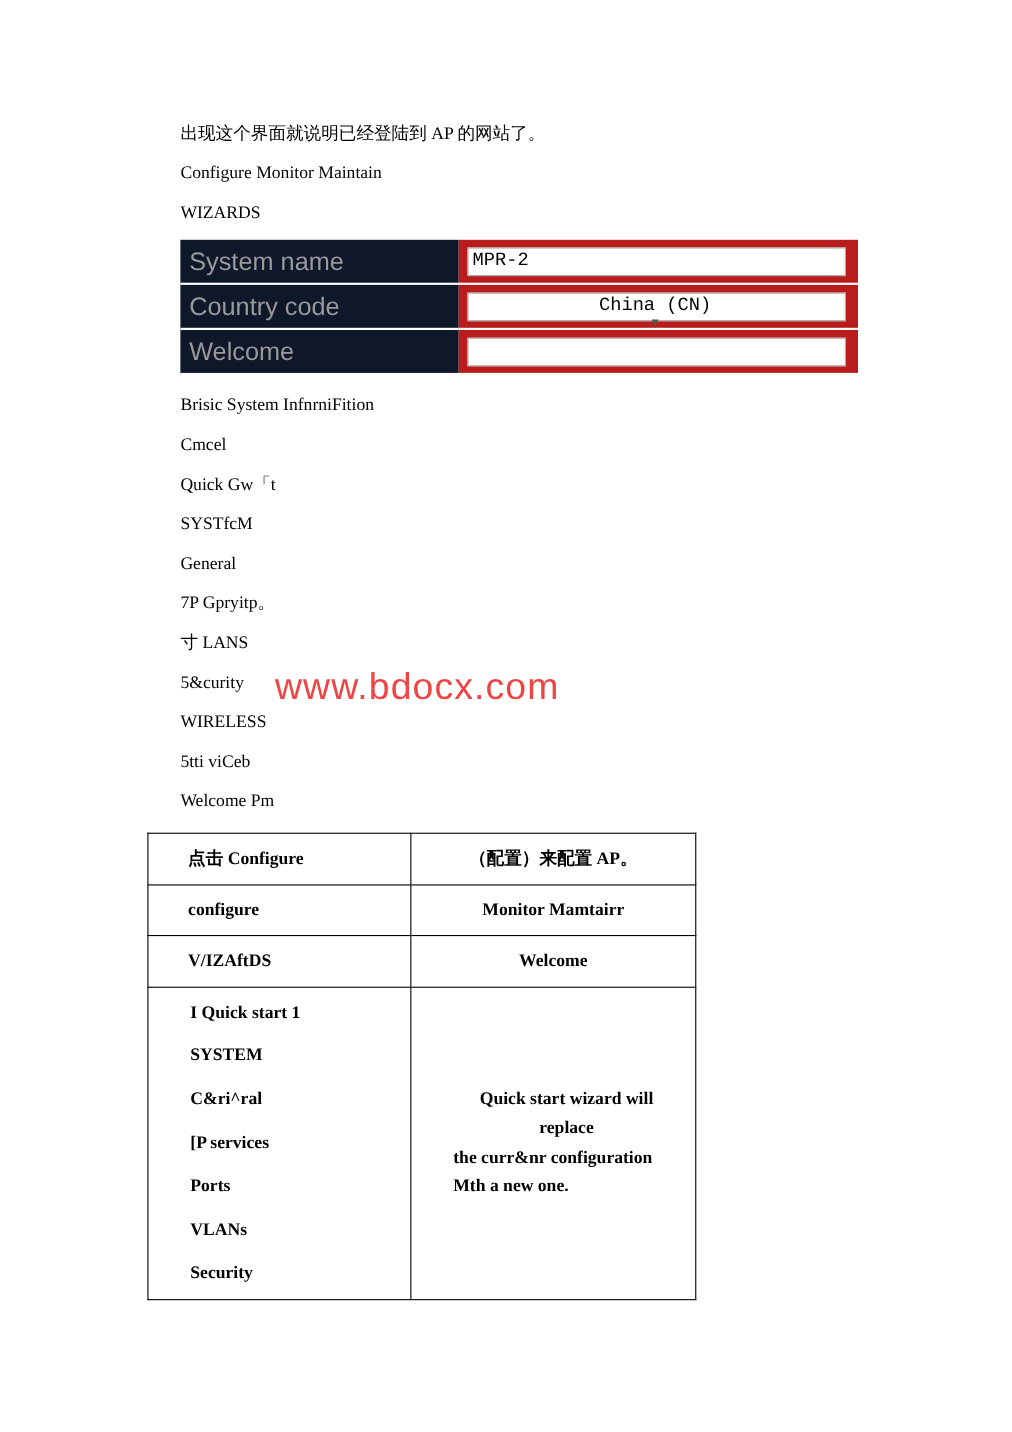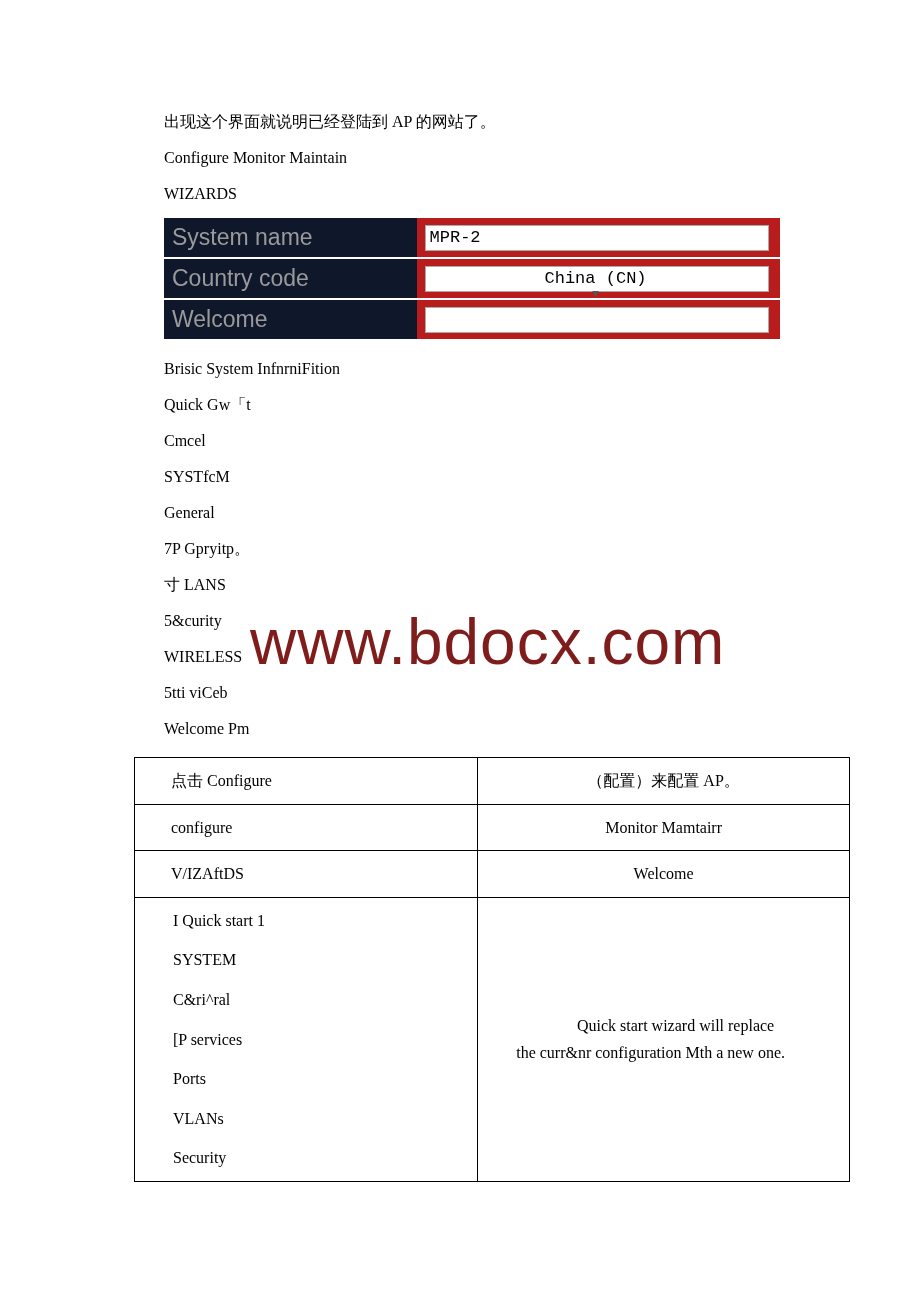--- a/index.html
+++ b/index.html
@@ -79,39 +79,40 @@
     .config-table .chk-wrap::after {
       content: "✓";
       color: #333;
     }
 
     .watermark {
       position: absolute;
       left: 250px;
       top: 605px;
       font-family: Arial, sans-serif;
-      font-size: 64px;
-      color: #7f1d1d;
+      font-size: 34px;
+      color: #ef4444;
       letter-spacing: 1px;
       pointer-events: none;
       user-select: none;
       z-index: 0;
     }
     .content-stack {
       position: relative;
       z-index: 1;
       margin-left: 24px;
     }
 
     
     .doc-table {
       border-collapse: collapse;
-      width: 716px;
+      width: 499px;
       margin-left: -30px;
       margin-top: 16px;
+      font-weight: bold;
     }
     .doc-table td {
       border: 1px solid #000;
       padding: 10px 14px;
       vertical-align: top;
       font-size: 16px;
       line-height: 1.6;
     }
     .doc-table td.col-left {
       width: 48%;
@@ -169,22 +170,22 @@
     <tr class="row">
       <td class="label-cell">Welcome</td>
       <td class="input-cell">
         <input type="text" value="" style="">
       </td>
     </tr>
   </tbody>
     </table>
 
   <p class="para">Brisic System InfnrniFition</p>
+  <p class="para">Cmcel</p>
   <p class="para">Quick Gw「t</p>
-  <p class="para">Cmcel</p>
   <p class="para">SYSTfcM</p>
   <p class="para">General</p>
   <p class="para">7P Gpryitp。</p>
   <p class="para">寸 LANS</p>
   <p class="para">5&amp;curity</p>
   <p class="para">WIRELESS</p>
   <p class="para">5tti viCeb</p>
   <p class="para">Welcome Pm</p>
 
   <table class="doc-table">

